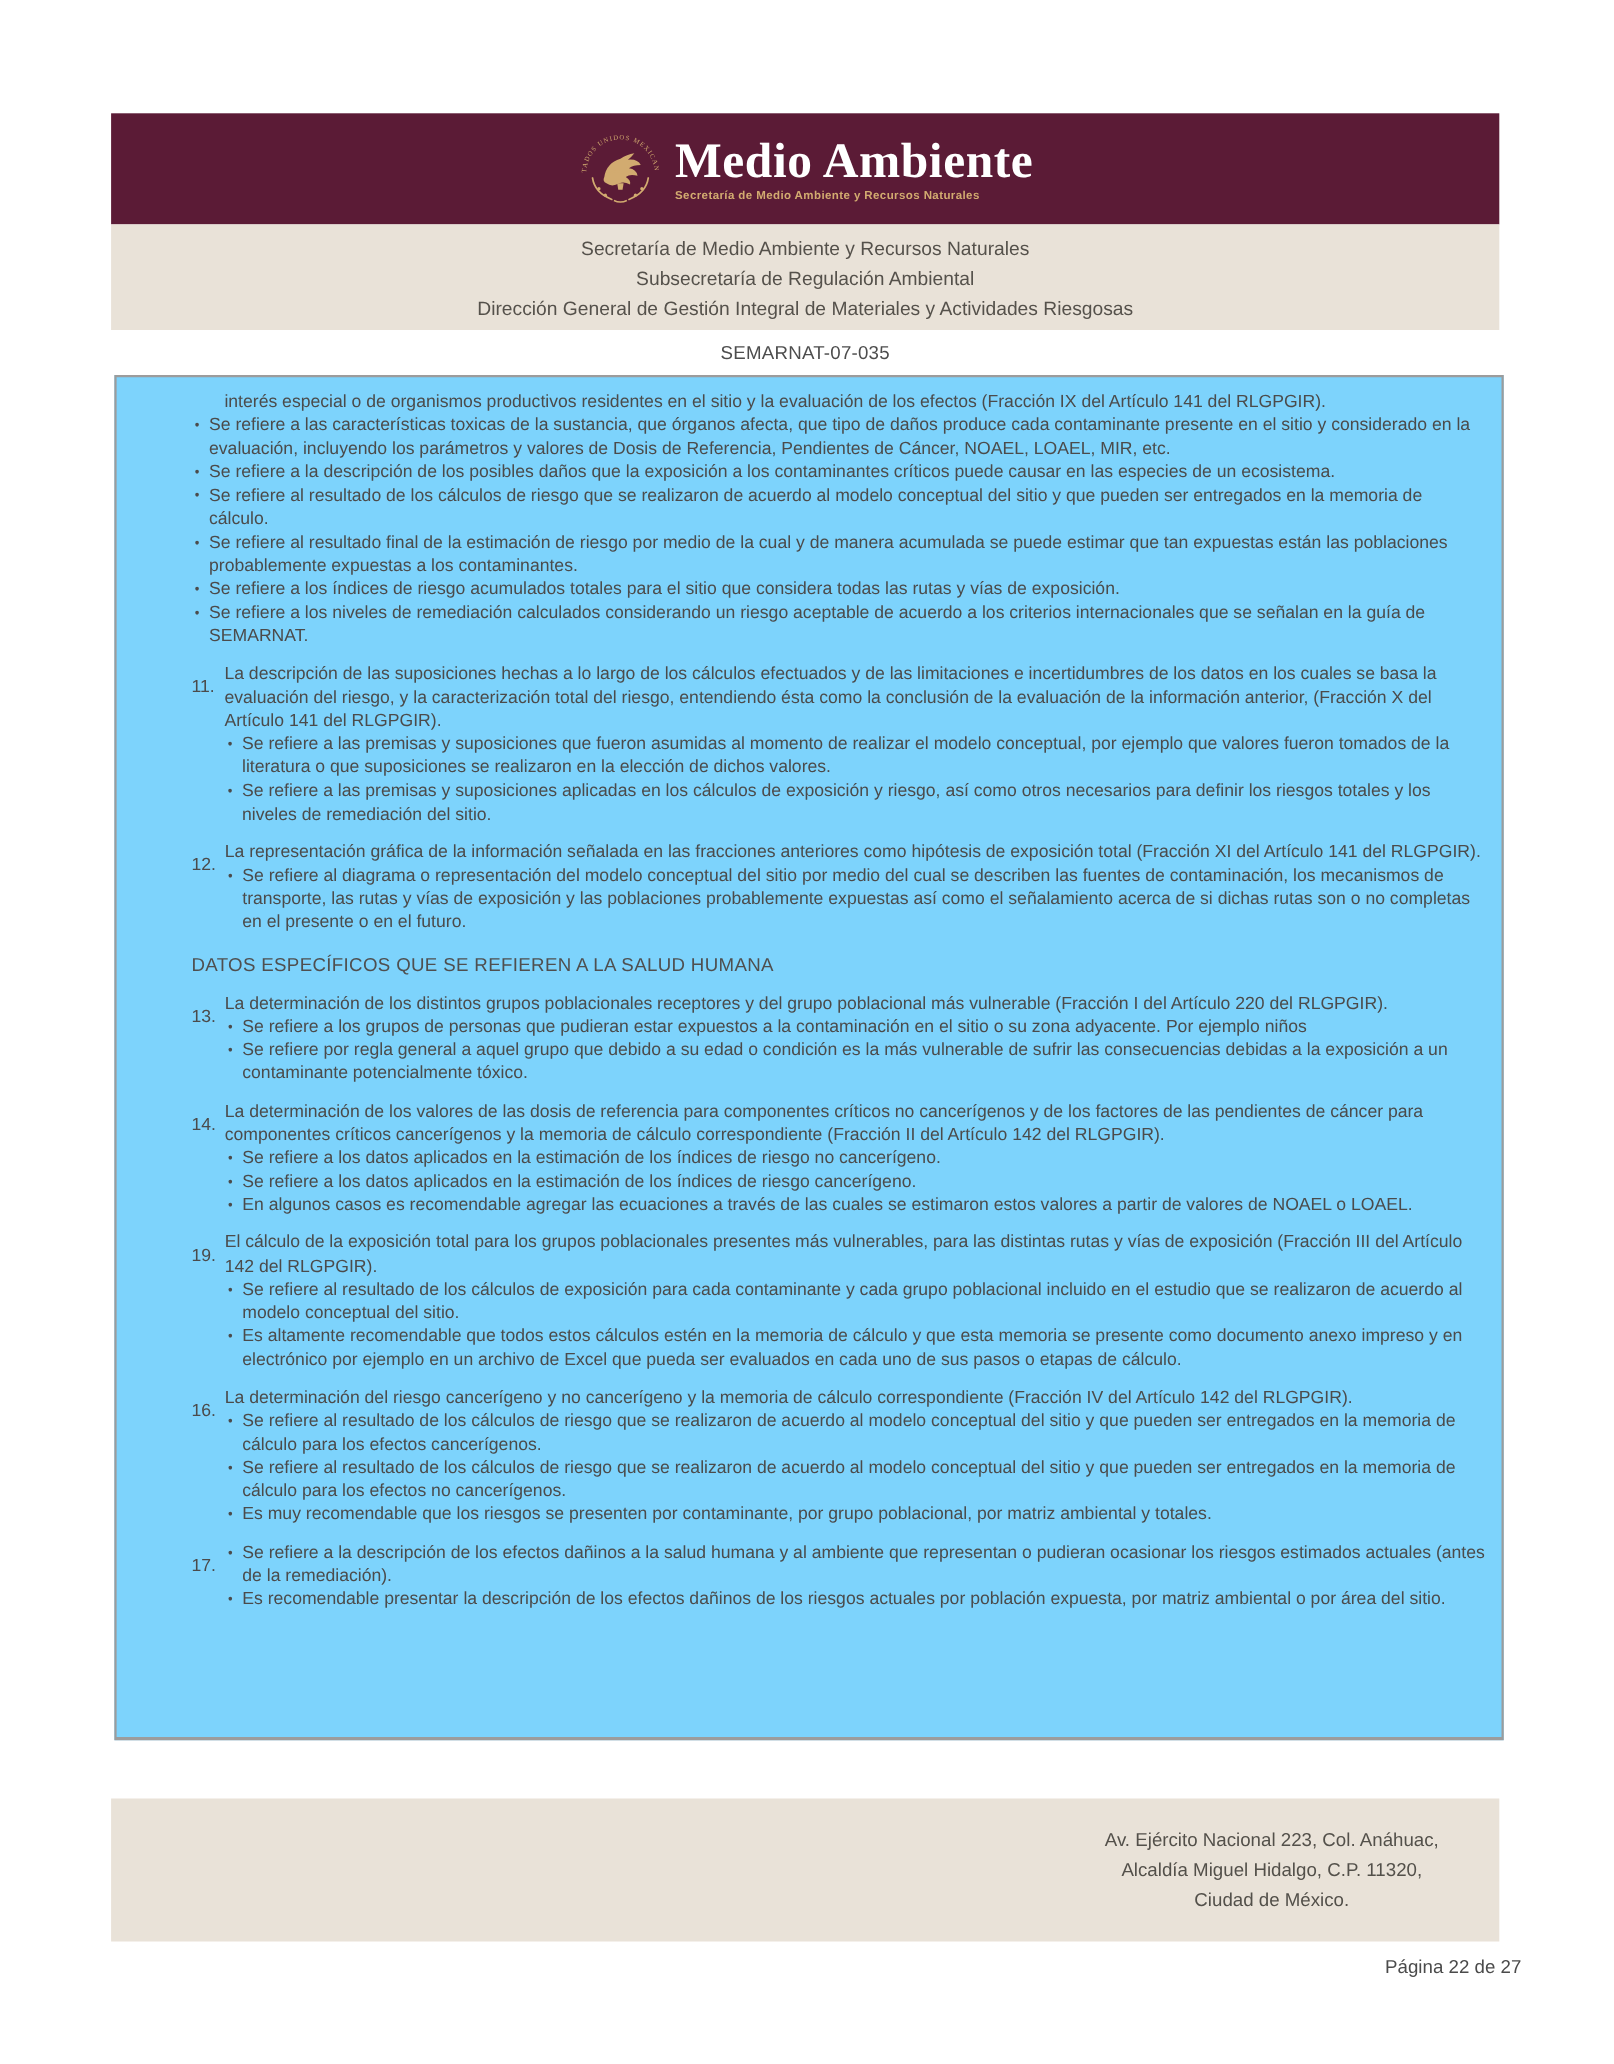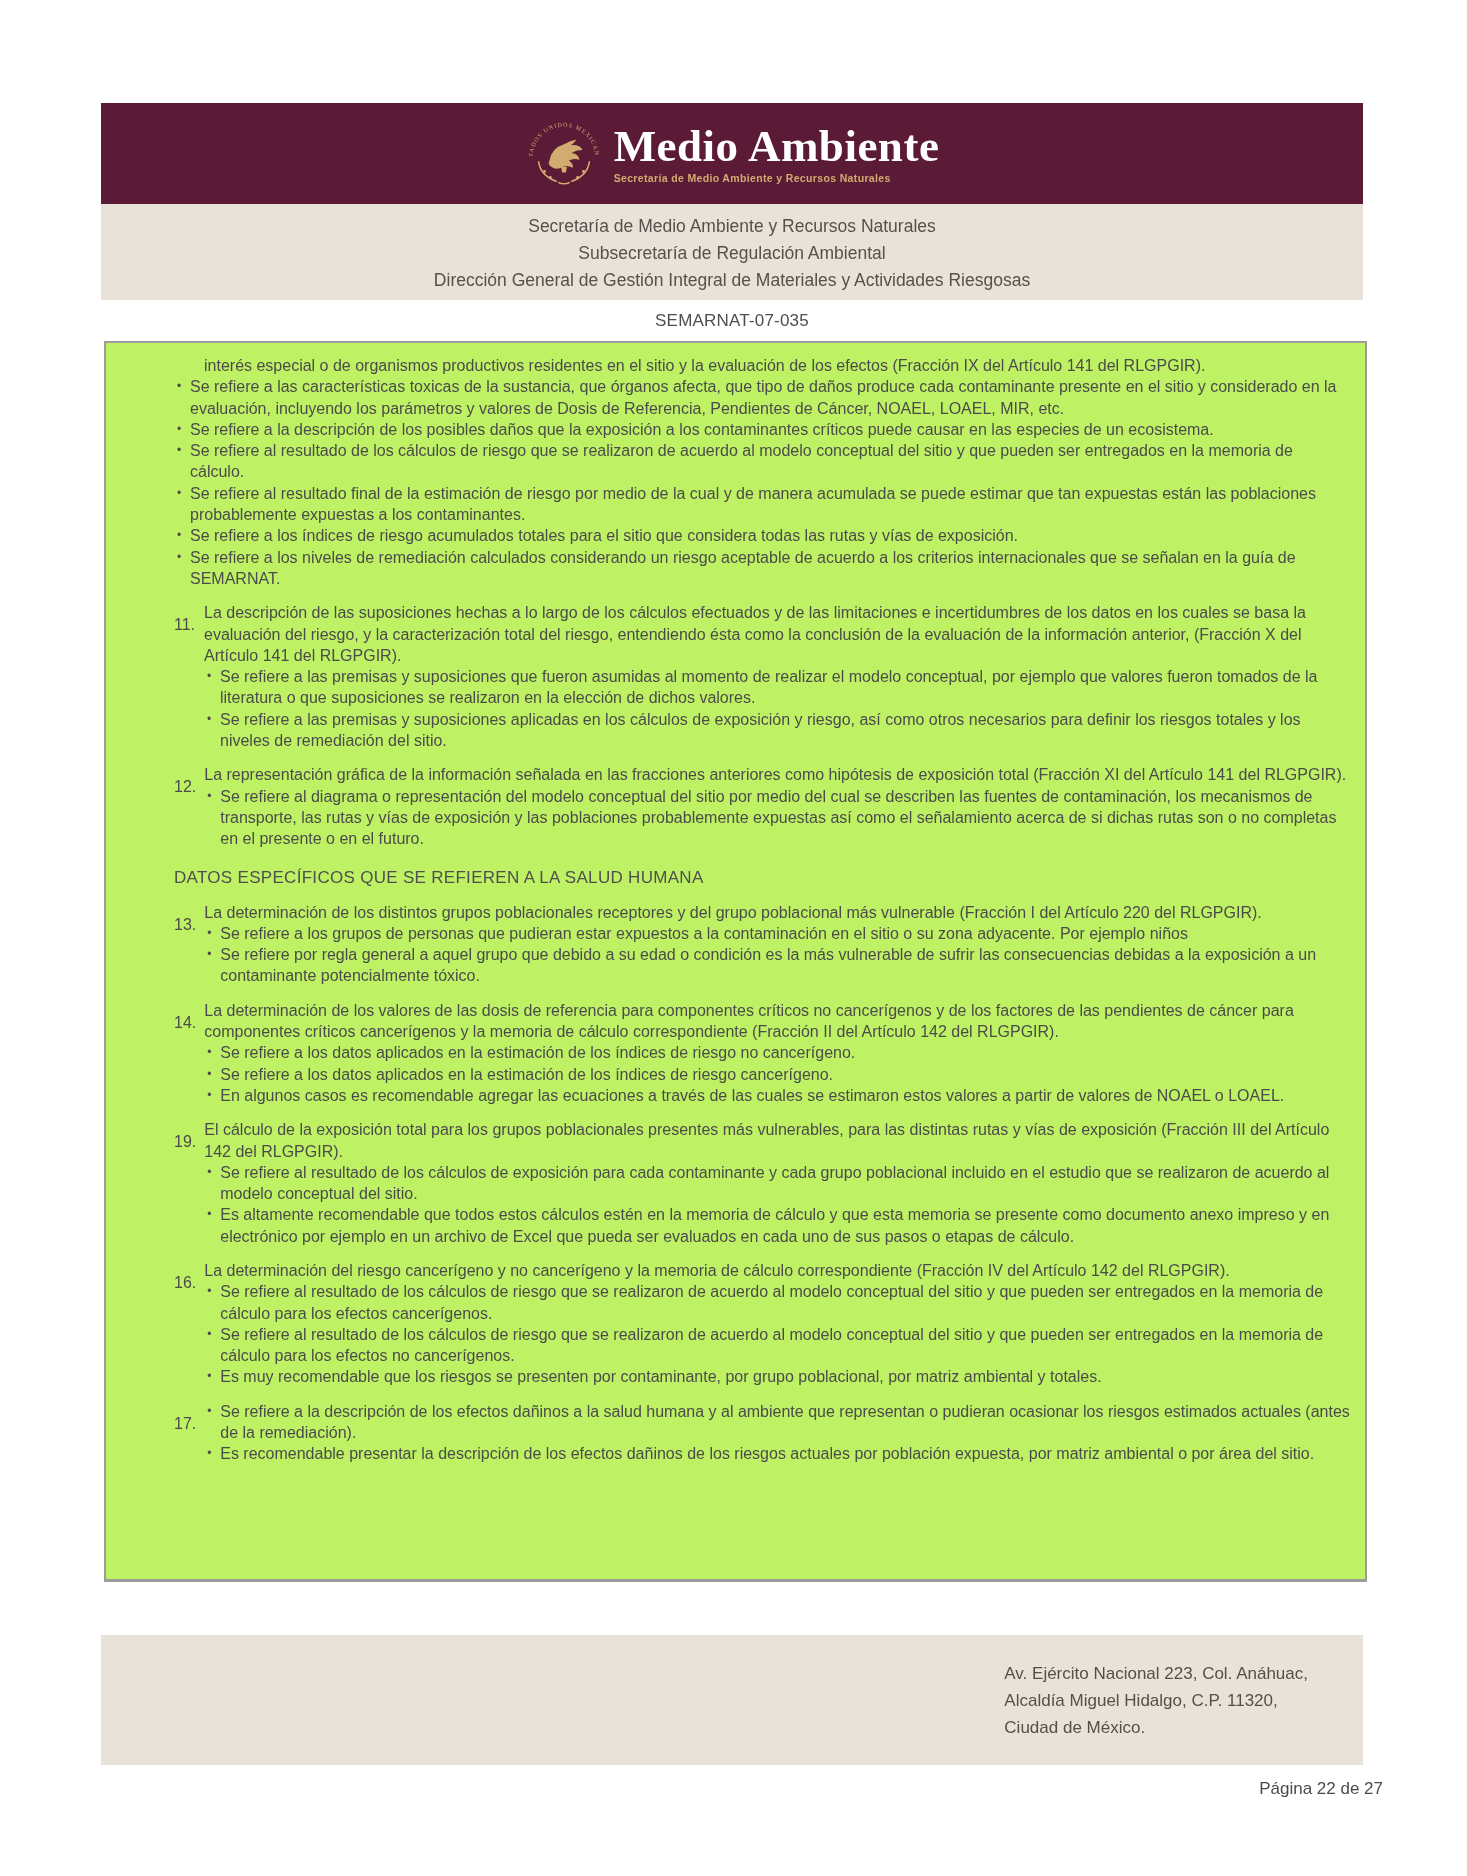--- a/index.html
+++ b/index.html
@@ -38,21 +38,21 @@
     font-size:17.5px;line-height:27px;color:#55514b;
   }
   
   .doc-code{
     position:absolute;left:101px;top:311px;width:1262px;
     text-align:center;font-size:17px;color:#4d4d4d;letter-spacing:0.2px;
   }
   
   .content-box{
     position:absolute;left:104px;top:341px;width:1263px;min-height:1241px;
-    background:#bef264;border:2px solid var(--border-gray);border-bottom-width:3px;
+    background:#7dd3fc;border:2px solid var(--border-gray);border-bottom-width:3px;
     padding:12px 14px 14px 68px;
   }
   .block{margin:13px 0 0 0;}
   .content-box > .block:first-child{margin-top:0;}
   .intro-bullets{margin-top:0;}
   p.para,p.item-text{margin:0;font-size:16px;line-height:21.3px;color:var(--text);}
   .para.intro{margin-left:30px;}
   ul.bullets{margin:0;padding:0;list-style:none;}
   .intro-bullets{margin-left:30px;}
   .bullets li{
@@ -70,21 +70,21 @@
     font-size:17px;line-height:22px;color:#4f4f4f;
     margin-top:17px;letter-spacing:0.3px;
   }
   
   .footer-band{
     position:absolute;left:101px;top:1635px;width:1262px;height:130px;
     background:var(--beige);
   }
   .address{
     position:absolute;right:55px;top:50%;transform:translateY(-50%);
-    font-size:17px;line-height:27px;color:#53504a;
+    text-align:center;font-size:17px;line-height:27px;color:#53504a;
   }
   .page-number{
     position:absolute;right:84px;top:1779px;
     font-size:17px;color:#4b4b4b;
   }
 </style>
 </head>
 <body>
 
 <div class="page">

